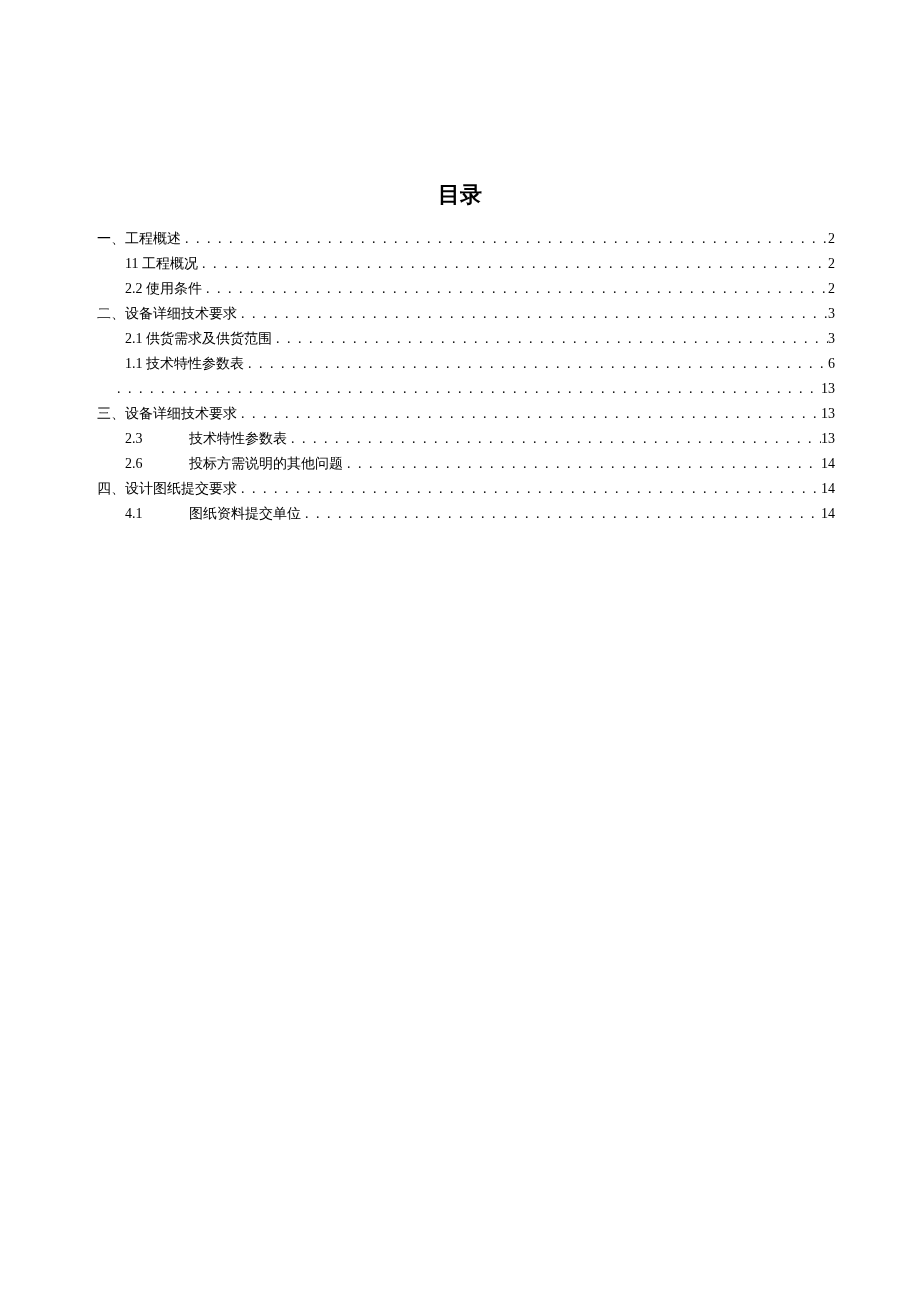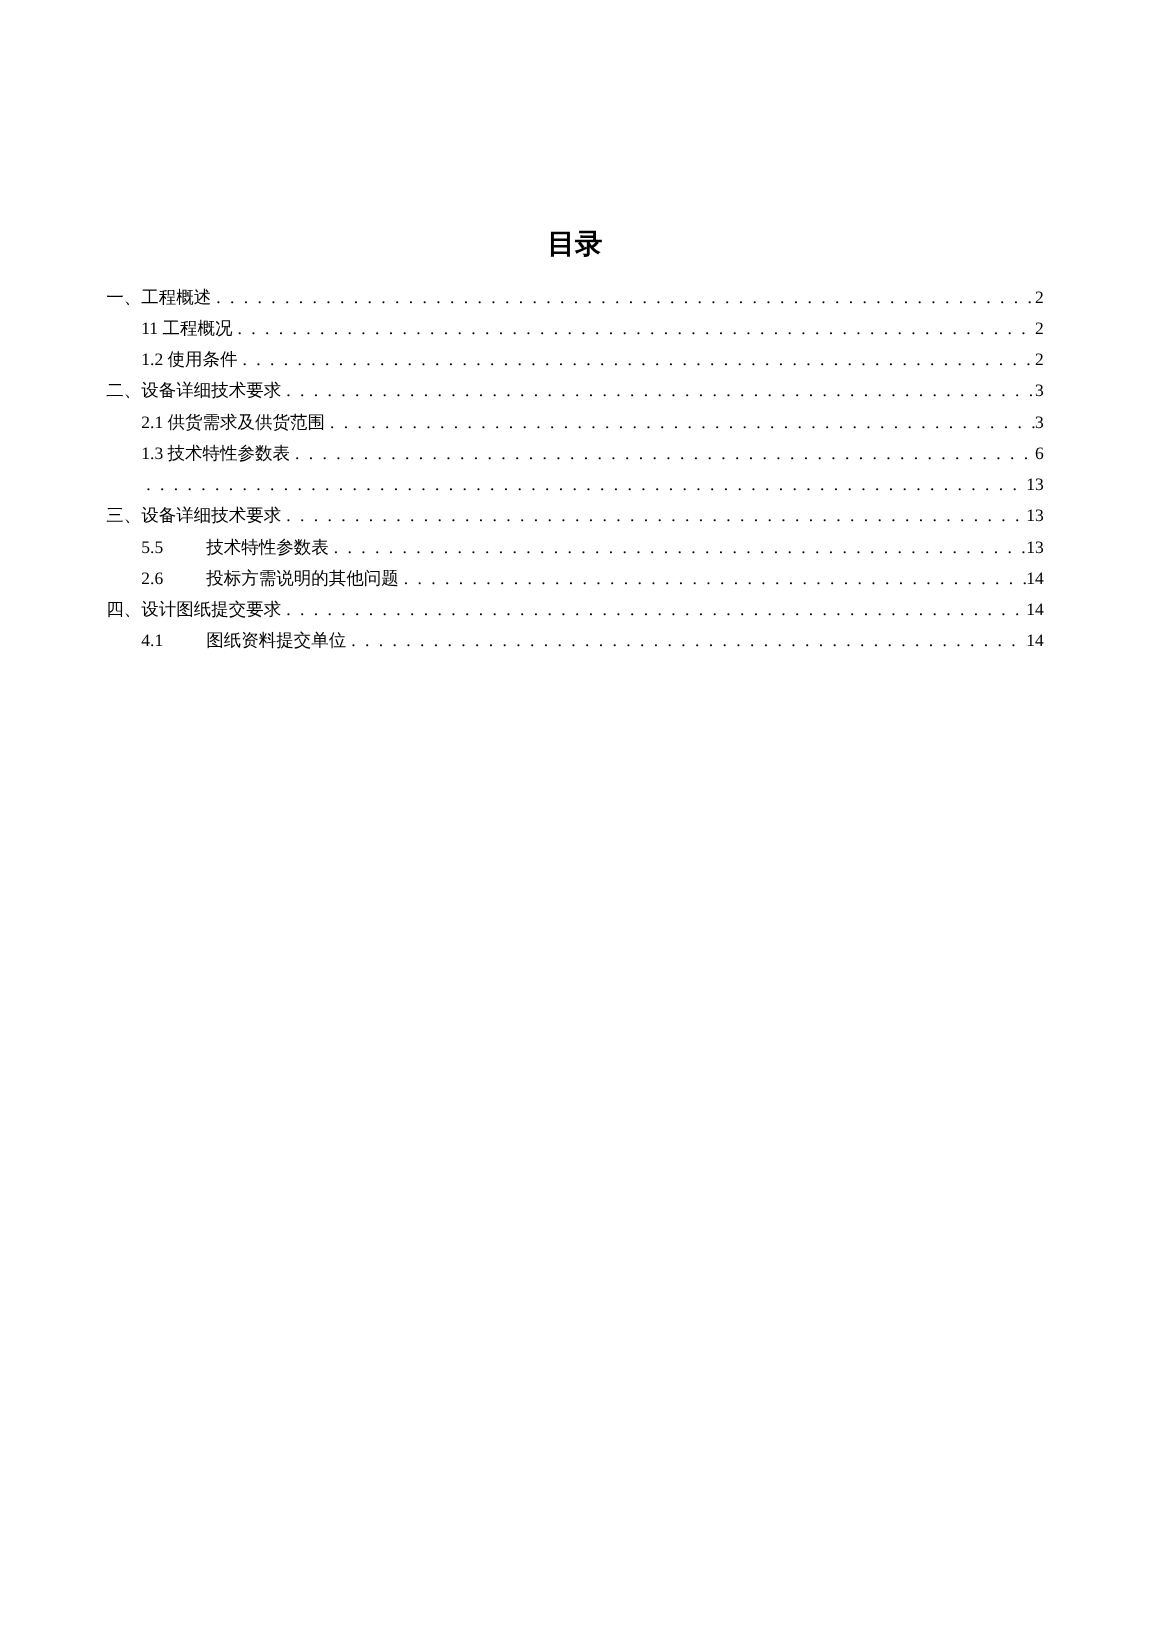--- a/index.html
+++ b/index.html
@@ -20,21 +20,21 @@
     .toc-entry {
       display: flex;
       align-items: baseline;
       font-size: 14px;
       line-height: 25px;
       white-space: nowrap;
     }
     .toc-entry.level-0 { padding-left: 0; }
     .toc-entry.level-1 { padding-left: 28px; }
     .toc-entry.level-1-wide { padding-left: 28px; }
-    .toc-label { flex-shrink: 0; }
+    .toc-label { flex-shrink: 0; margin-left: 12px; }
     .toc-num-wide {
       display: inline-block;
       min-width: 52px;
     }
     .toc-dots {
       flex: 1;
       overflow: hidden;
       letter-spacing: 2px;
       padding: 0 4px;
     }
@@ -53,50 +53,50 @@
     <span class="toc-label">一、工程概述</span>
     <span class="toc-dots"></span>
     <span class="toc-page">2</span>
   </div>
   <div class="toc-entry level-1">
     <span class="toc-label">11 工程概况</span>
     <span class="toc-dots"></span>
     <span class="toc-page">2</span>
   </div>
   <div class="toc-entry level-1">
-    <span class="toc-label">1.2 使用条件</span>
+    <span class="toc-label">2.2 使用条件</span>
     <span class="toc-dots"></span>
     <span class="toc-page">2</span>
   </div>
   <div class="toc-entry level-0">
     <span class="toc-label">二、设备详细技术要求</span>
     <span class="toc-dots"></span>
     <span class="toc-page">3</span>
   </div>
   <div class="toc-entry level-1">
     <span class="toc-label">2.1 供货需求及供货范围</span>
     <span class="toc-dots"></span>
     <span class="toc-page">3</span>
   </div>
   <div class="toc-entry level-1">
-    <span class="toc-label">1.3 技术特性参数表</span>
+    <span class="toc-label">1.1 技术特性参数表</span>
     <span class="toc-dots"></span>
     <span class="toc-page">6</span>
   </div>
   <div class="toc-entry level-1">
     <span class="toc-dots"></span>
     <span class="toc-page">13</span>
   </div>
   <div class="toc-entry level-0">
     <span class="toc-label">三、设备详细技术要求</span>
     <span class="toc-dots"></span>
     <span class="toc-page">13</span>
   </div>
   <div class="toc-entry level-1-wide">
-    <span class="toc-label toc-num-wide">5.5</span>
+    <span class="toc-label toc-num-wide">2.3</span>
     <span class="toc-label">技术特性参数表</span>
     <span class="toc-dots"></span>
     <span class="toc-page">13</span>
   </div>
   <div class="toc-entry level-1-wide">
     <span class="toc-label toc-num-wide">2.6</span>
     <span class="toc-label">投标方需说明的其他问题</span>
     <span class="toc-dots"></span>
     <span class="toc-page">14</span>
   </div>

